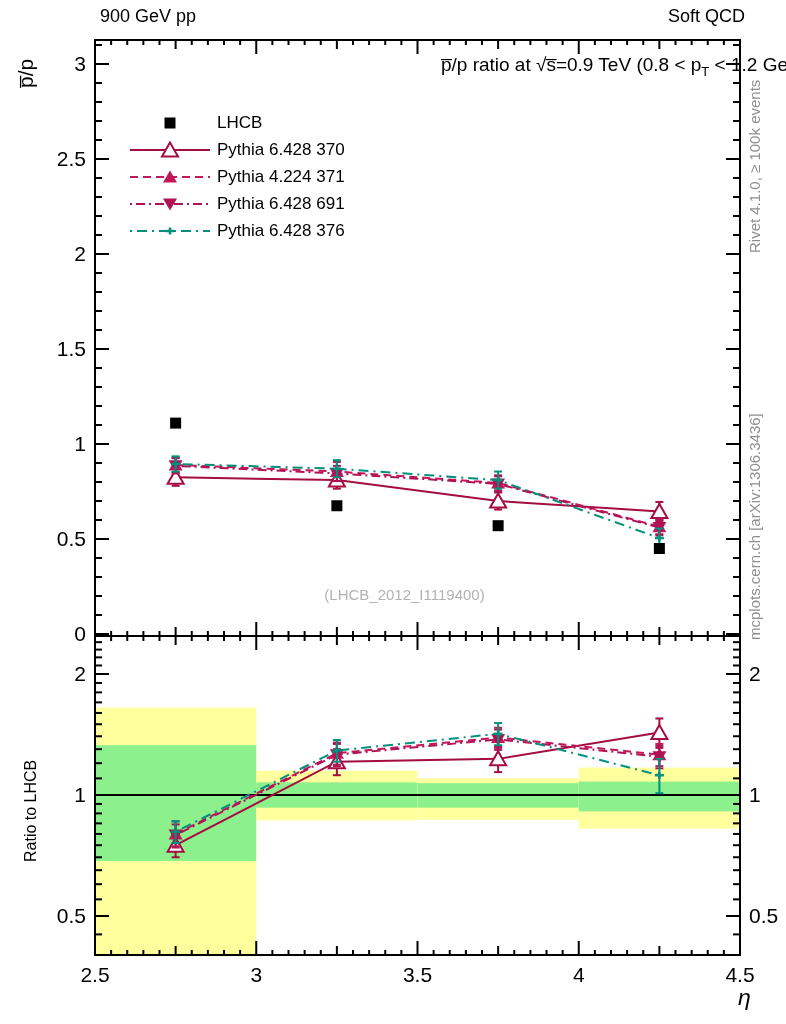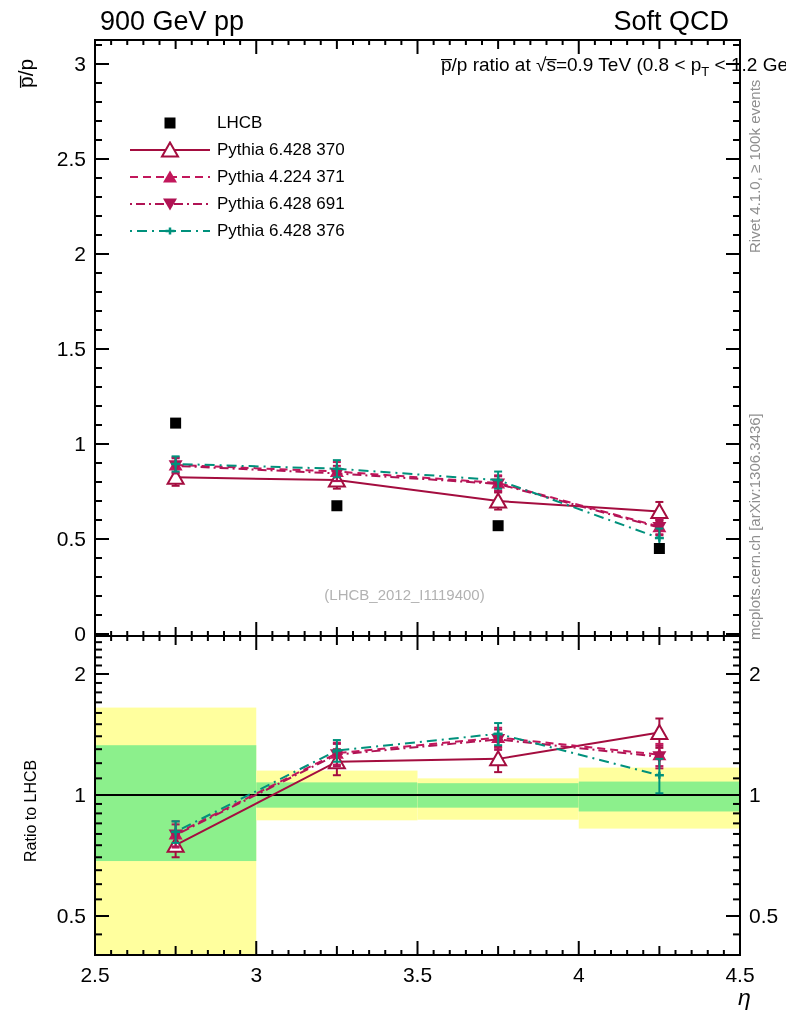--- a/index.html
+++ b/index.html
@@ -1,20 +1,20 @@
 <!DOCTYPE html>
 <html><head>
 <meta charset="utf-8">
 <style>
   html,body{margin:0;padding:0;background:#fff;}
   #page{position:relative;width:786px;height:1024px;background:#fff;overflow:hidden;
         font-family:"Liberation Sans", sans-serif;color:#000;}
-  .hdr{position:absolute;top:6px;font-size:27px;color:#000;white-space:nowrap;}
+  .hdr{position:absolute;top:6px;font-size:18px;color:#000;white-space:nowrap;}
   #hdr-left{left:100px;}
-  #hdr-right{right:57px;text-align:center;}
+  #hdr-right{right:41px;text-align:center;}
   #plot-title{position:absolute;top:54px;left:95px;width:712px;text-align:right;
               font-size:19px;white-space:nowrap;}
   #plot-title sub{font-size:13px;}
   .rot{position:absolute;transform:rotate(-90deg);transform-origin:left top;white-space:nowrap;}
   #ylabel-main{left:14px;top:88px;font-size:21px;}
   #ylabel-ratio{left:22px;top:862px;font-size:16px;}
   #xlabel{position:absolute;left:738px;top:984px;font-size:23px;font-style:italic;}
   #watermark{position:absolute;left:95px;top:586px;width:619px;text-align:center;
              font-size:15px;color:#b2b2b2;}
   #note-top{left:746px;top:253px;font-size:15px;color:#8f8f8f;}

